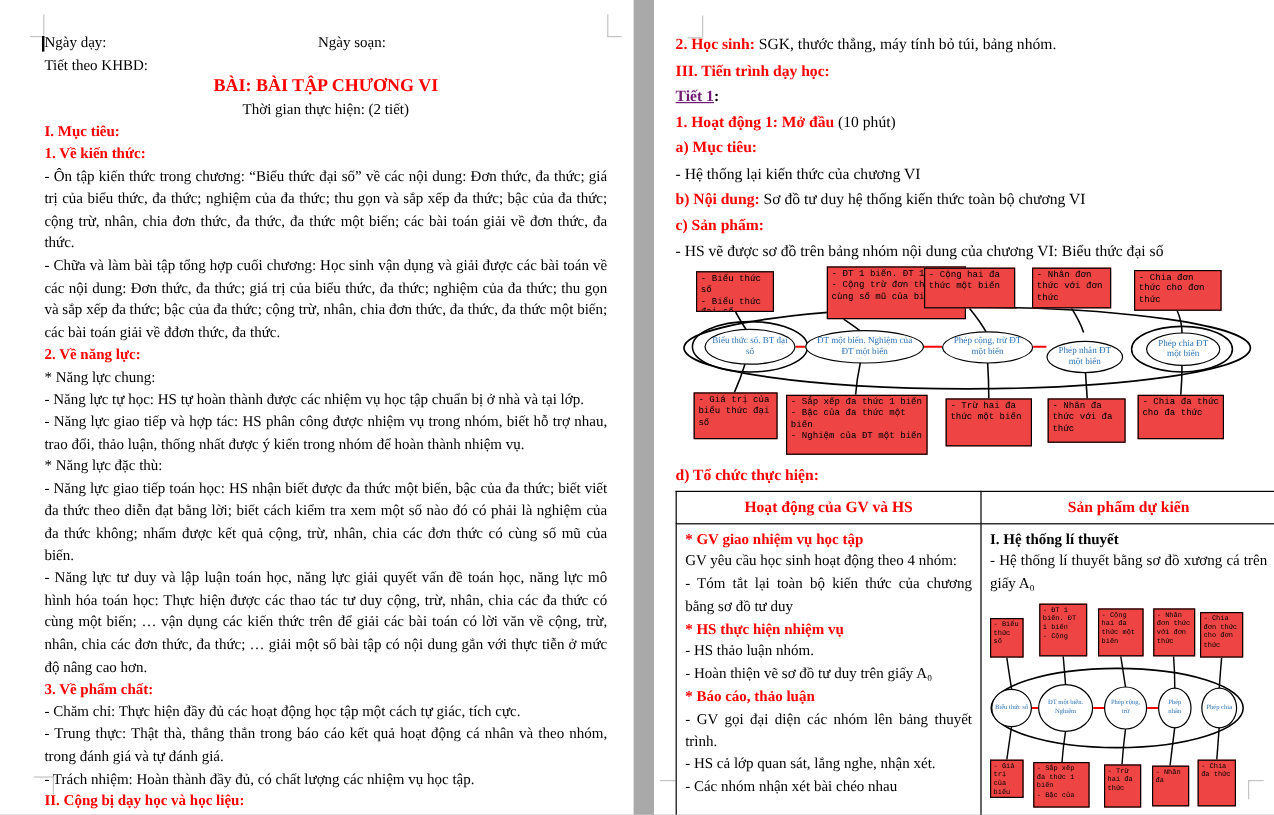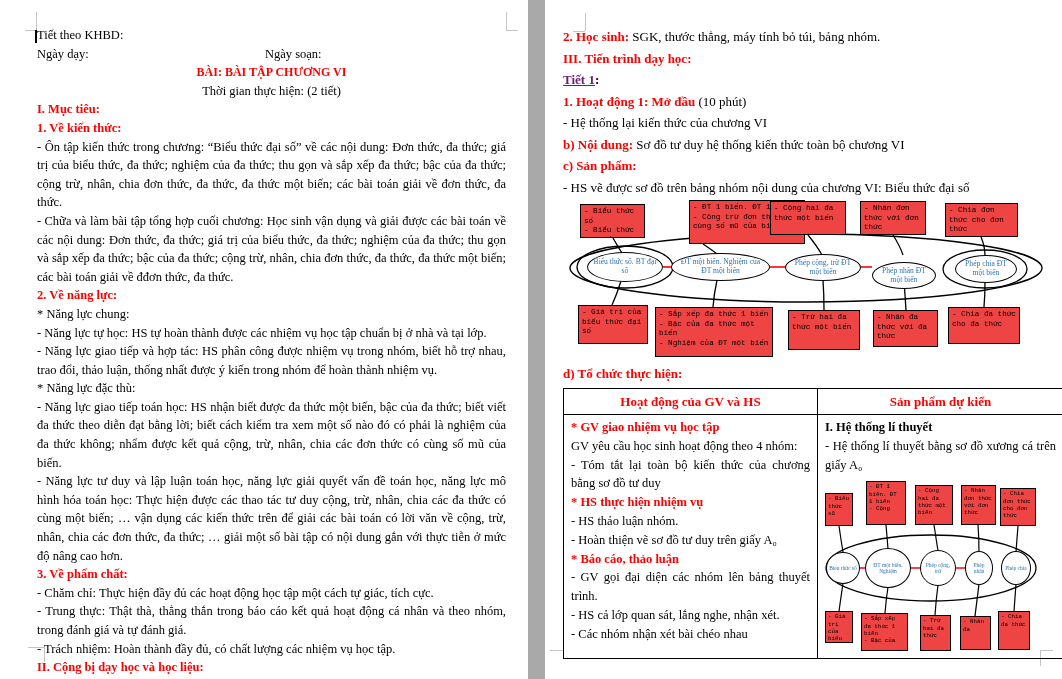--- a/index.html
+++ b/index.html
@@ -8,21 +8,21 @@
   .page{position:absolute;top:0;background:#fff;height:679px;}
   #page-left{left:0;width:528px;}
   #page-right{left:545px;width:517px;padding-left:24px;}
   .content{position:absolute;}
   #page-left .content{left:37px;top:26px;width:469px;font-size:12.5px;line-height:18.6px;}
   #page-right .content{left:18px;top:26px;width:482px;font-size:13px;line-height:21.5px;}
   p{margin:0;text-align:justify;}
   .center{text-align:center;}
   .red{color:#ff0000;font-weight:bold;}
   .blue-link{color:#701a75;font-weight:bold;text-decoration:underline;}
-  .doc-title{font-size:12px;}
+  .doc-title{font-size:15px;}
   .crop{position:absolute;background:#c4c4c4;}
   .cursor{position:absolute;width:2px;height:13px;background:#000;}
   
   .diagram{position:relative;}
   #diagram1{width:500px;height:163px;margin:2px 0 0 -2px;}
   #diagram2{width:212px;height:176px;margin:4px 0 0 0;}
   .diagram svg{position:absolute;left:0;top:0;}
   .dbox{position:absolute;border:1.5px solid #000;background:#ef4444;box-sizing:border-box;
         white-space:pre-line;overflow:hidden;font-family:Liberation Mono, monospace;}
   #diagram1 .dbox{font-size:7.6px;line-height:9.6px;padding:2px 3px;}
@@ -46,25 +46,25 @@
 <div class="page" id="page-left">
   <div class="crop" style="left:36px;top:12px;width:1px;height:19px;"></div>
   <div class="crop" style="left:25px;top:30px;width:12px;height:1px;"></div>
   <div class="crop" style="left:506px;top:12px;width:1px;height:19px;"></div>
   <div class="crop" style="left:506px;top:30px;width:12px;height:1px;"></div>
   <div class="crop" style="left:28px;top:647px;width:17px;height:1px;"></div>
   <div class="crop" style="left:44px;top:647px;width:1px;height:15px;"></div>
   <div class="cursor" style="left:35px;top:30px;"></div>
 
   <div class="content">
-    <p>Tiết theo KHBD:</p>
     <p style="position:relative;">
       <span>Ngày dạy:</span>
       <span style="position:absolute;left:228px;">Ngày soạn:</span>
     </p>
+    <p>Tiết theo KHBD:</p>
     <p class="center red doc-title">BÀI: BÀI TẬP CHƯƠNG VI</p>
     <p class="center">Thời gian thực hiện: (2 tiết)</p>
     <p class="red">I. Mục tiêu:</p>
     <p class="red">1. Về kiến thức:</p>
     <p>- Ôn tập kiến thức trong chương: “Biểu thức đại số” về các nội dung: Đơn thức, đa thức; giá trị của biểu thức, đa thức; nghiệm của đa thức; thu gọn và sắp xếp đa thức; bậc của đa thức; cộng trừ, nhân, chia đơn thức, đa thức, đa thức một biến; các bài toán giải về đơn thức, đa thức.</p>
     <p>- Chữa và làm bài tập tổng hợp cuối chương: Học sinh vận dụng và giải được các bài toán  về các nội dung: Đơn thức, đa thức; giá trị của biểu thức, đa thức; nghiệm của đa thức; thu gọn và sắp xếp đa thức; bậc của đa thức; cộng trừ, nhân, chia đơn thức, đa thức, đa thức một biến; các bài toán giải về đđơn thức, đa thức.</p>
     <p class="red">2. Về năng lực:</p>
     <p>* Năng lực chung:</p>
     <p>- Năng lực tự học: HS tự hoàn thành được các nhiệm vụ học tập chuẩn bị ở nhà và tại lớp.</p>
     <p>- Năng lực giao tiếp và hợp tác: HS phân công được nhiệm vụ trong nhóm, biết hỗ trợ nhau, trao đổi, thảo luận, thống nhất được ý kiến trong nhóm để hoàn thành nhiệm vụ.</p>
@@ -85,20 +85,21 @@
   <div class="crop" style="left:28px;top:31px;width:12px;height:1px;"></div>
   <div class="crop" style="left:5px;top:650px;width:13px;height:1px;"></div>
   <div class="crop" style="left:495px;top:650px;width:13px;height:1px;"></div>
   <div class="crop" style="left:495px;top:650px;width:1px;height:16px;"></div>
 
   <div class="content">
     <p><span class="red">2. Học sinh:</span><span> SGK, thước thẳng, máy tính bỏ túi, bảng nhóm.</span></p>
     <p class="red">III. Tiến trình dạy học:</p>
     <p><span class="blue-link">Tiết 1</span><span style="font-weight:bold;">:</span></p>
     <p><span class="red">1. Hoạt động 1: Mở đầu</span><span> (10 phút)</span></p>
+    <p class="red">a) Mục tiêu:</p>
     <p>- Hệ thống lại kiến thức của chương VI</p>
     <p><span class="red">b) Nội dung:</span><span> Sơ đồ tư duy hệ thống kiến thức toàn bộ chương VI</span></p>
     <p class="red">c) Sản phẩm:</p>
     <p>- HS vẽ được sơ đồ trên bảng nhóm nội dung của chương VI: Biểu thức đại số</p>
 
     <div class="diagram" id="diagram1">
       <svg width="500" height="163" viewBox="0 0 500 163">
         <ellipse cx="245" cy="68" rx="236" ry="34" fill="none" stroke="#000" stroke-width="1.4"></ellipse>
         <ellipse cx="64" cy="67" rx="48" ry="21" fill="none" stroke="#000" stroke-width="1.3"></ellipse>
         <ellipse cx="424" cy="69" rx="42" ry="19" fill="none" stroke="#000" stroke-width="1.3"></ellipse>

